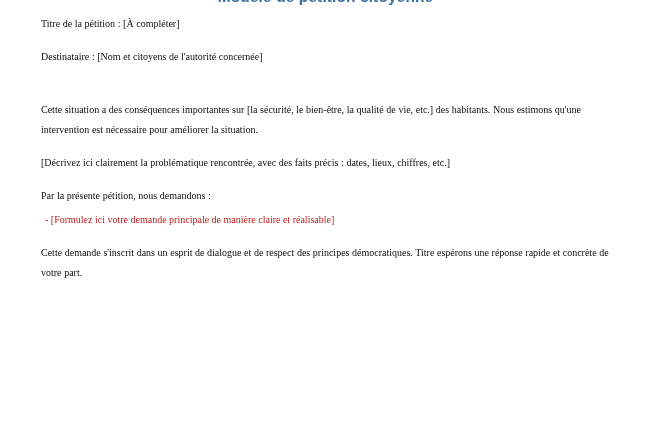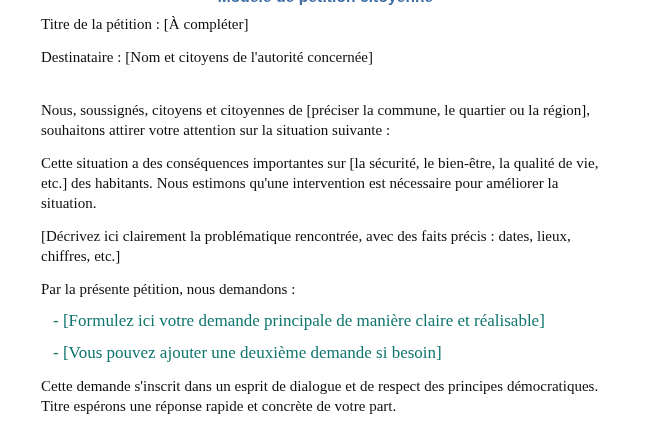--- a/index.html
+++ b/index.html
@@ -44,38 +44,38 @@
   }
 
   #doc-body {
     position: absolute;
     left: 41px;
     top: 14px;
     width: 570px;
   }
 
   .para {
-    font-size: 15px;
+    font-size: 10px;
     line-height: 20px;
     margin: 0 0 13px 0;
     text-align: left;
     color: #0d0d0d;
     word-spacing: 0.1px;
   }
 
   
   .para.tight {
     margin-bottom: 0;
   }
 
   .demand-line {
-    font-size: 17px;
+    font-size: 10px;
     line-height: 20px;
-    margin: 12px;
-    color: #0f766e;
+    margin: 4px;
+    color: #b91c1c;
   }
 
   .demand-list {
     margin: 0 0 13px 0;
     padding: 0;
     list-style: none;
   }
 
   
   .spacer-line {
@@ -91,29 +91,27 @@
 
   <div id="doc-body">
 
     <p class="para">Titre de la pétition : [À compléter]</p>
 
     <p class="para">Destinataire : [Nom et citoyens de l'autorité concernée]</p>
 
 
     <div class="spacer-line"></div>
 
-    <p class="para">Nous, soussignés, citoyens et citoyennes de [préciser la commune, le quartier ou la région], souhaitons attirer votre attention sur la situation suivante :</p>
 
     <p class="para">Cette situation a des conséquences importantes sur [la sécurité, le bien-être, la qualité de vie, etc.] des habitants. Nous estimons qu'une intervention est nécessaire pour améliorer la situation.</p>
 
     <p class="para">[Décrivez ici clairement la problématique rencontrée, avec des faits précis : dates, lieux, chiffres, etc.]</p>
 
     <p class="para tight">Par la présente pétition, nous demandons :</p>
 
     <ul class="demand-list">
       <li class="demand-line">- [Formulez ici votre demande principale de manière claire et réalisable]</li>
-      <li class="demand-line">- [Vous pouvez ajouter une deuxième demande si besoin]</li>
     </ul>
 
     <p class="para">Cette demande s'inscrit dans un esprit de dialogue et de respect des principes démocratiques. Titre espérons une réponse rapide et concrète de votre part.</p>
 
   </div>
 </div>
 
 </body></html>

